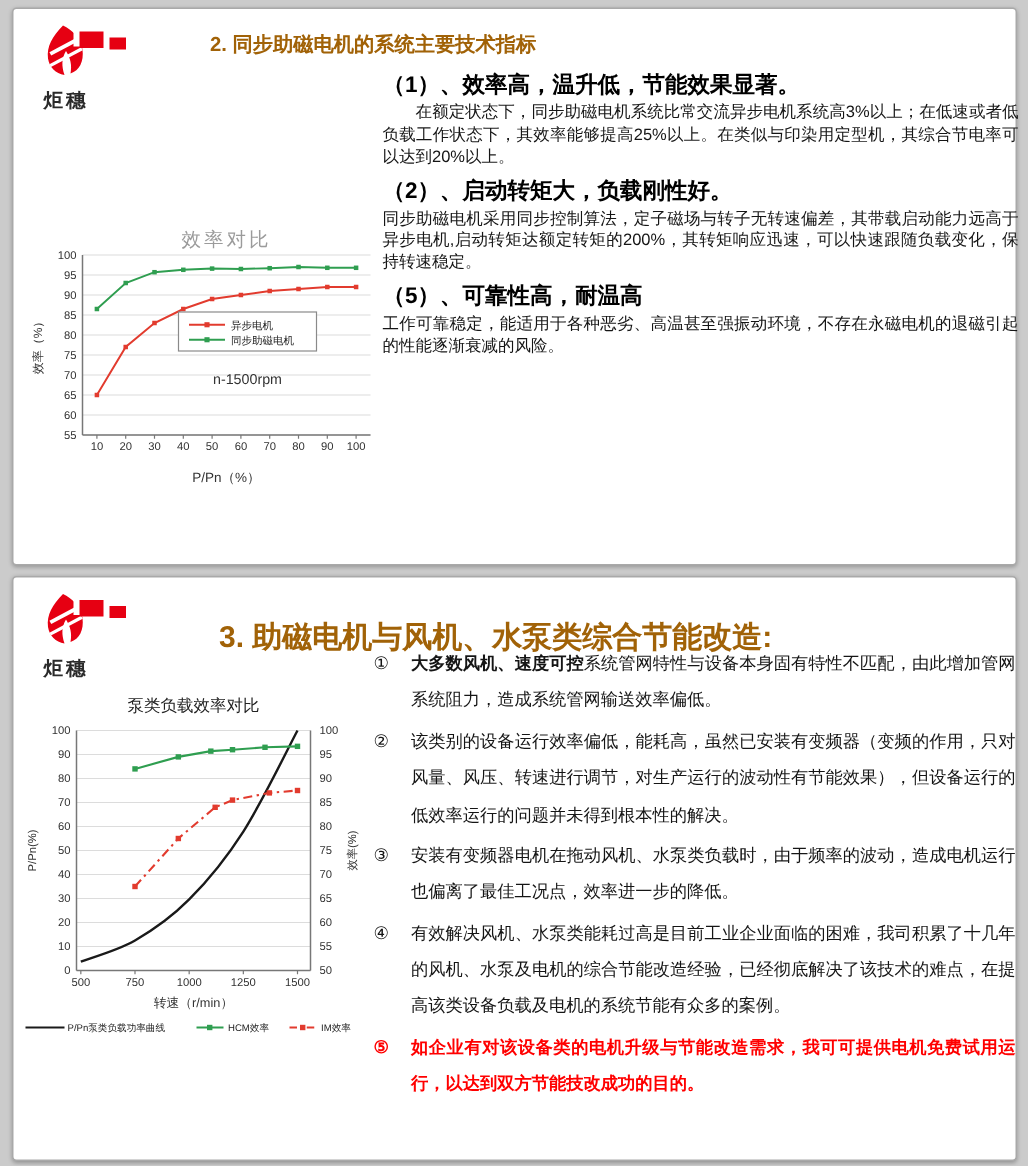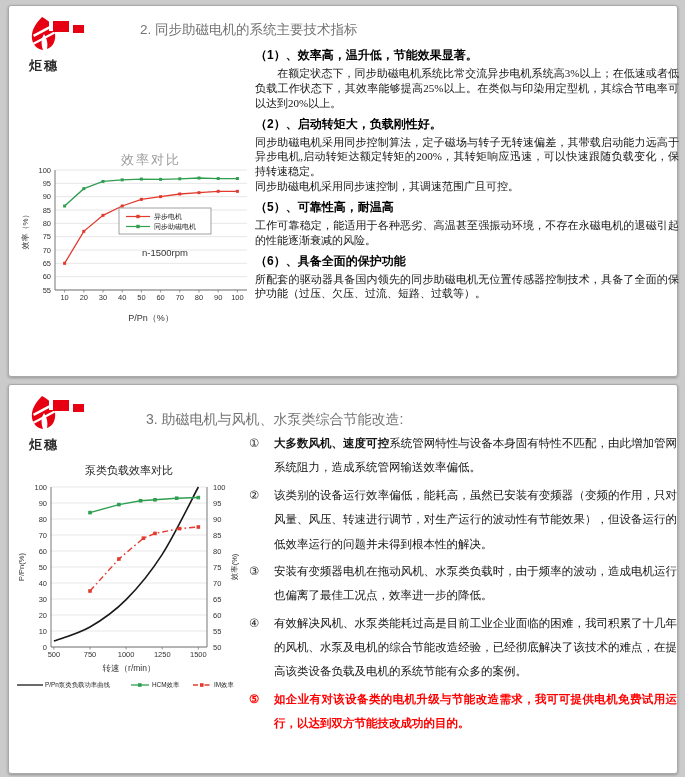--- a/index.html
+++ b/index.html
@@ -8,28 +8,28 @@
     font-family:"Liberation Sans",sans-serif;color:#111;overflow:hidden;
   }
   .card{position:absolute;background:#fff;border:1px solid #a9a9a9;border-radius:3px;
         box-shadow:0 1px 3px rgba(0,0,0,.28);}
   #card-top{left:8px;top:5px;width:668px;height:370px;}
   #card-bottom{left:8px;top:384px;width:668px;height:388px;}
 
   .logo{position:absolute;left:20px;top:10px;width:64px;}
   .logo-text{font-size:13px;font-weight:bold;color:#2a2a2a;letter-spacing:2px;margin-top:1px;}
 
-  .sec-title{position:absolute;font-weight:normal;color:#737373;}
+  .sec-title{position:absolute;font-weight:bold;color:#a16207;}
   #card-top .sec-title{left:131px;top:15px;font-size:13.5px;}
-  #card-bottom .sec-title{left:137px;top:26px;font-size:14px;}
+  #card-bottom .sec-title{left:137px;top:26px;font-size:20px;}
 
   
   #ti-list{position:absolute;left:246px;top:36px;width:424px;}
-  .ti-head{font-weight:bold;font-size:12px;margin:5px 0 2px;color:#000;}
-  .ti-body{font-size:11px;line-height:1.35;font-family:Liberation Serif, serif;color:#151515;
+  .ti-head{font-weight:bold;font-size:15px;margin:5px 0 2px;color:#000;}
+  .ti-body{font-size:11px;line-height:1.35;font-family:Liberation Sans, sans-serif;color:#151515;
            text-align:justify;}
 
   
   #chart1{position:absolute;left:10px;top:146px;}
   #chart2{position:absolute;left:6px;top:76px;}
   svg text{font-family:"Liberation Sans",sans-serif;}
 
   
   #pt-list{position:absolute;left:240px;top:46px;width:428px;}
   .pt{position:relative;padding-left:25px;font-size:11.5px;line-height:2.12;
@@ -137,29 +137,24 @@
   <div id="ti-list">
       <div>
         <div class="ti-head">（1）、效率高，温升低，节能效果显著。</div>
         <div class="ti-body">　　在额定状态下，同步助磁电机系统比常交流异步电机系统高3%以上；在低速或者低负载工作状态下，其效率能够提高25%以上。在类似与印染用定型机，其综合节电率可以达到20%以上。</div>
       </div>
       <div>
         <div class="ti-head">（2）、启动转矩大，负载刚性好。</div>
         <div class="ti-body">同步助磁电机采用同步控制算法，定子磁场与转子无转速偏差，其带载启动能力远高于异步电机,启动转矩达额定转矩的200%，其转矩响应迅速，可以快速跟随负载变化，保持转速稳定。</div>
       </div>
       <div>
-        <div class="ti-body">同步助磁电机采用同步速控制，其调速范围广且可控。</div>
       </div>
       <div>
         <div class="ti-head">（5）、可靠性高，耐温高</div>
         <div class="ti-body">工作可靠稳定，能适用于各种恶劣、高温甚至强振动环境，不存在永磁电机的退磁引起的性能逐渐衰减的风险。</div>
-      </div>
-      <div>
-        <div class="ti-head">（6）、具备全面的保护功能</div>
-        <div class="ti-body">所配套的驱动器具备国内领先的同步助磁电机无位置传感器控制技术，具备了全面的保护功能（过压、欠压、过流、短路、过载等）。</div>
       </div>
     </div>
 </div>
 
 <div class="card" id="card-bottom">
   <div class="logo">
     <svg width="58" height="36" viewBox="0 0 58 36">
       <path d="M13,1 C6,8 2,15 3,23 C4,29 8,33 14,34 C12,28 12,23 15,18 C18,23 19,27 18,33 C24,31 27,25 26,17 C25,9 19,4 13,1 Z" fill="#e60012"></path>
       <rect x="3" y="13" width="24" height="2.6" fill="#ffffff" transform="rotate(-28 15 14)"></rect>
       <rect x="3" y="21" width="24" height="2.2" fill="#ffffff" transform="rotate(-28 15 22)"></rect>

